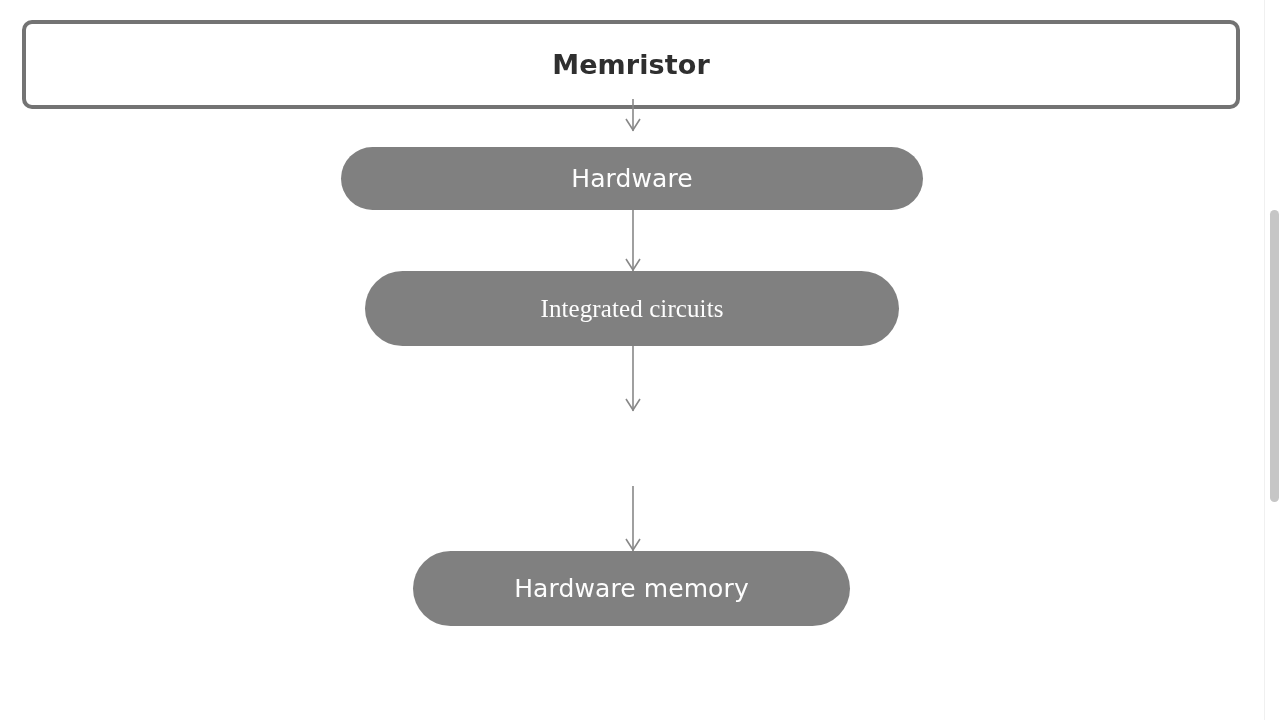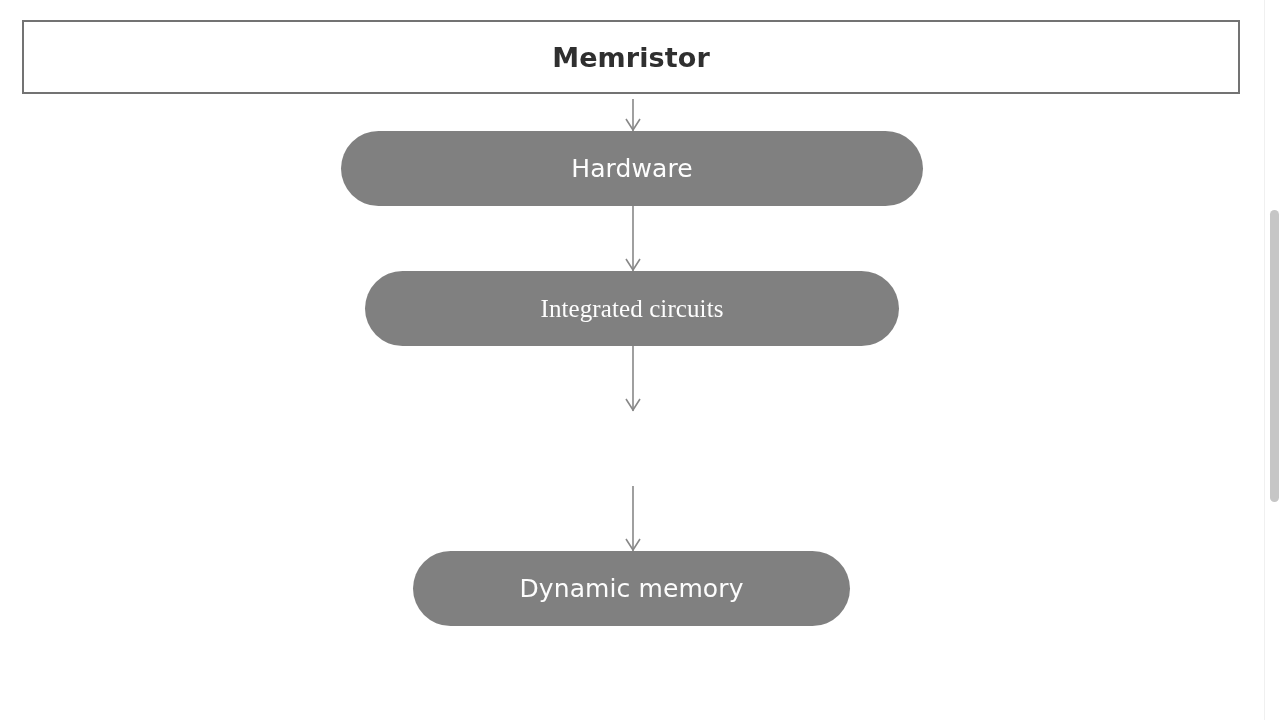--- a/index.html
+++ b/index.html
@@ -19,25 +19,25 @@
     height: 720px;
     background: #ffffff;
   }
 
   
   .header-panel {
     position: absolute;
     left: 22px;
     top: 20px;
     width: 1218px;
-    height: 74px;
+    height: 89px;
     box-sizing: border-box;
     background: #ffffff;
-    border: 2px solid #737373;
-    border-radius: 0;
+    border: 4px solid #737373;
+    border-radius: 10px;
     display: flex;
     align-items: center;
     justify-content: center;
   }
 
   .page-title {
     font-size: 27px;
     font-weight: bold;
     color: #2f2f2f;
     letter-spacing: 0.1px;
@@ -126,31 +126,31 @@
         <polyline points="626,259 633,270 640,259" stroke-linejoin="miter"></polyline>
 
         <line x1="633" y1="346" x2="633" y2="411"></line>
         <polyline points="626,399 633,410 640,399" stroke-linejoin="miter"></polyline>
 
         <line x1="633" y1="486" x2="633" y2="551"></line>
         <polyline points="626,539 633,550 640,539" stroke-linejoin="miter"></polyline>
       </g>
     </svg>
 
-    <div class="node" style="left:341px; top:131px; width:582px; height:75px;">
+    <div class="node" style="left:341px; top:147px; width:582px; height:63px;">
       <span class="node-label">Hardware</span>
     </div>
 
     <div class="node" style="left:365px; top:271px; width:534px; height:75px;font-family:Liberation Serif, serif;">
       <span class="node-label">Integrated circuits</span>
     </div>
 
 
     <div class="node" style="left:413px; top:551px; width:437px; height:75px;">
-      <span class="node-label">Dynamic memory</span>
+      <span class="node-label">Hardware memory</span>
     </div>
 
   </div>
 
   <div class="scroll-track">
     <div class="scroll-thumb"></div>
   </div>
 
 </div>
 

